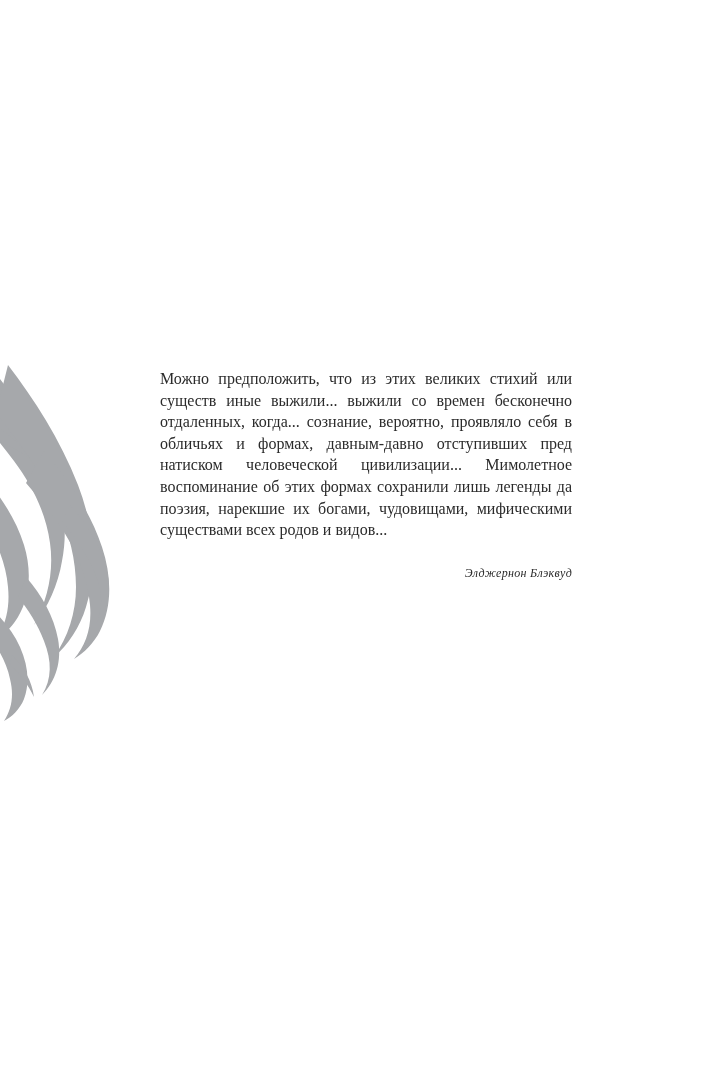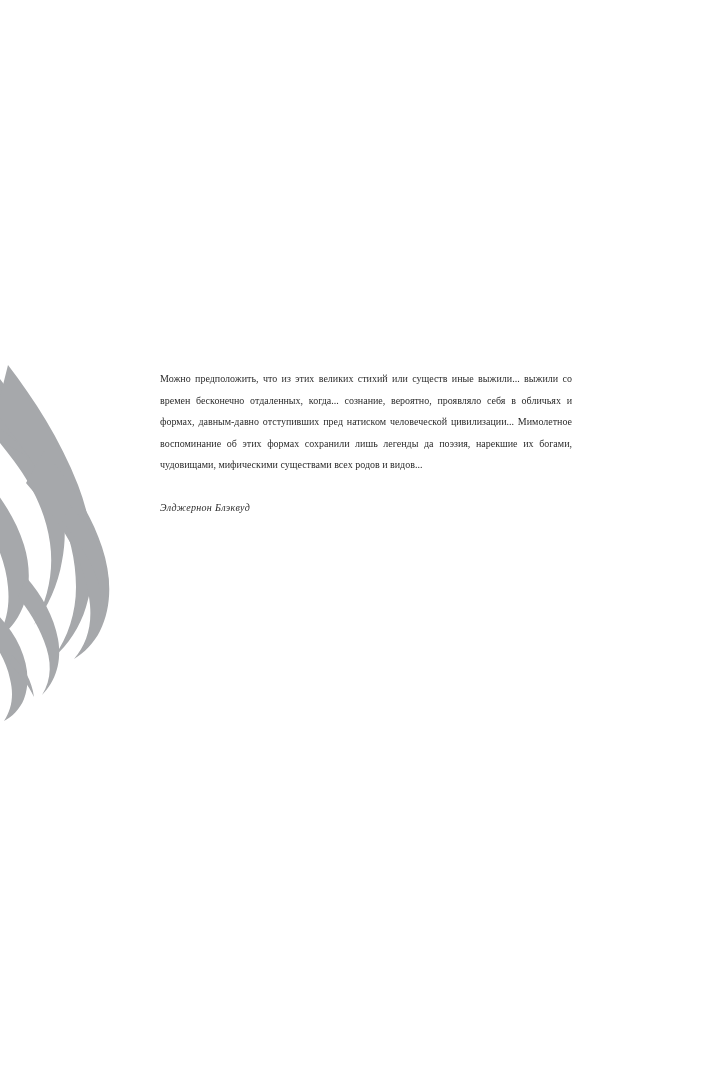--- a/index.html
+++ b/index.html
@@ -35,35 +35,36 @@
   }
   .epigraph {
     position: absolute;
     left: 160px;
     top: 368px;
     width: 412px;
   }
   .epigraph-text {
     margin: 0;
     font-family: "Liberation Serif", serif;
-    font-size: 10px;
+    font-size: 16px;
     line-height: 21.6px;
     color: #2b2b2b;
     text-align: justify;
     text-justify: inter-word;
     text-indent: 0;
     hyphens: manual;
   }
   .attribution {
     margin: 22px 0 0 0;
     font-family: "Liberation Serif", serif;
     font-style: italic;
-    font-size: 10px;
+    font-size: 12px;
     line-height: 20px;
     color: #2b2b2b;
+    text-align: right;
     letter-spacing: 0.3px;
   }
 </style>
 </head>
 <body>
 
 <div class="page">
 
   <div class="ornament">
     <svg viewBox="0 0 170 370" xmlns="http://www.w3.org/2000/svg" aria-hidden="true">

